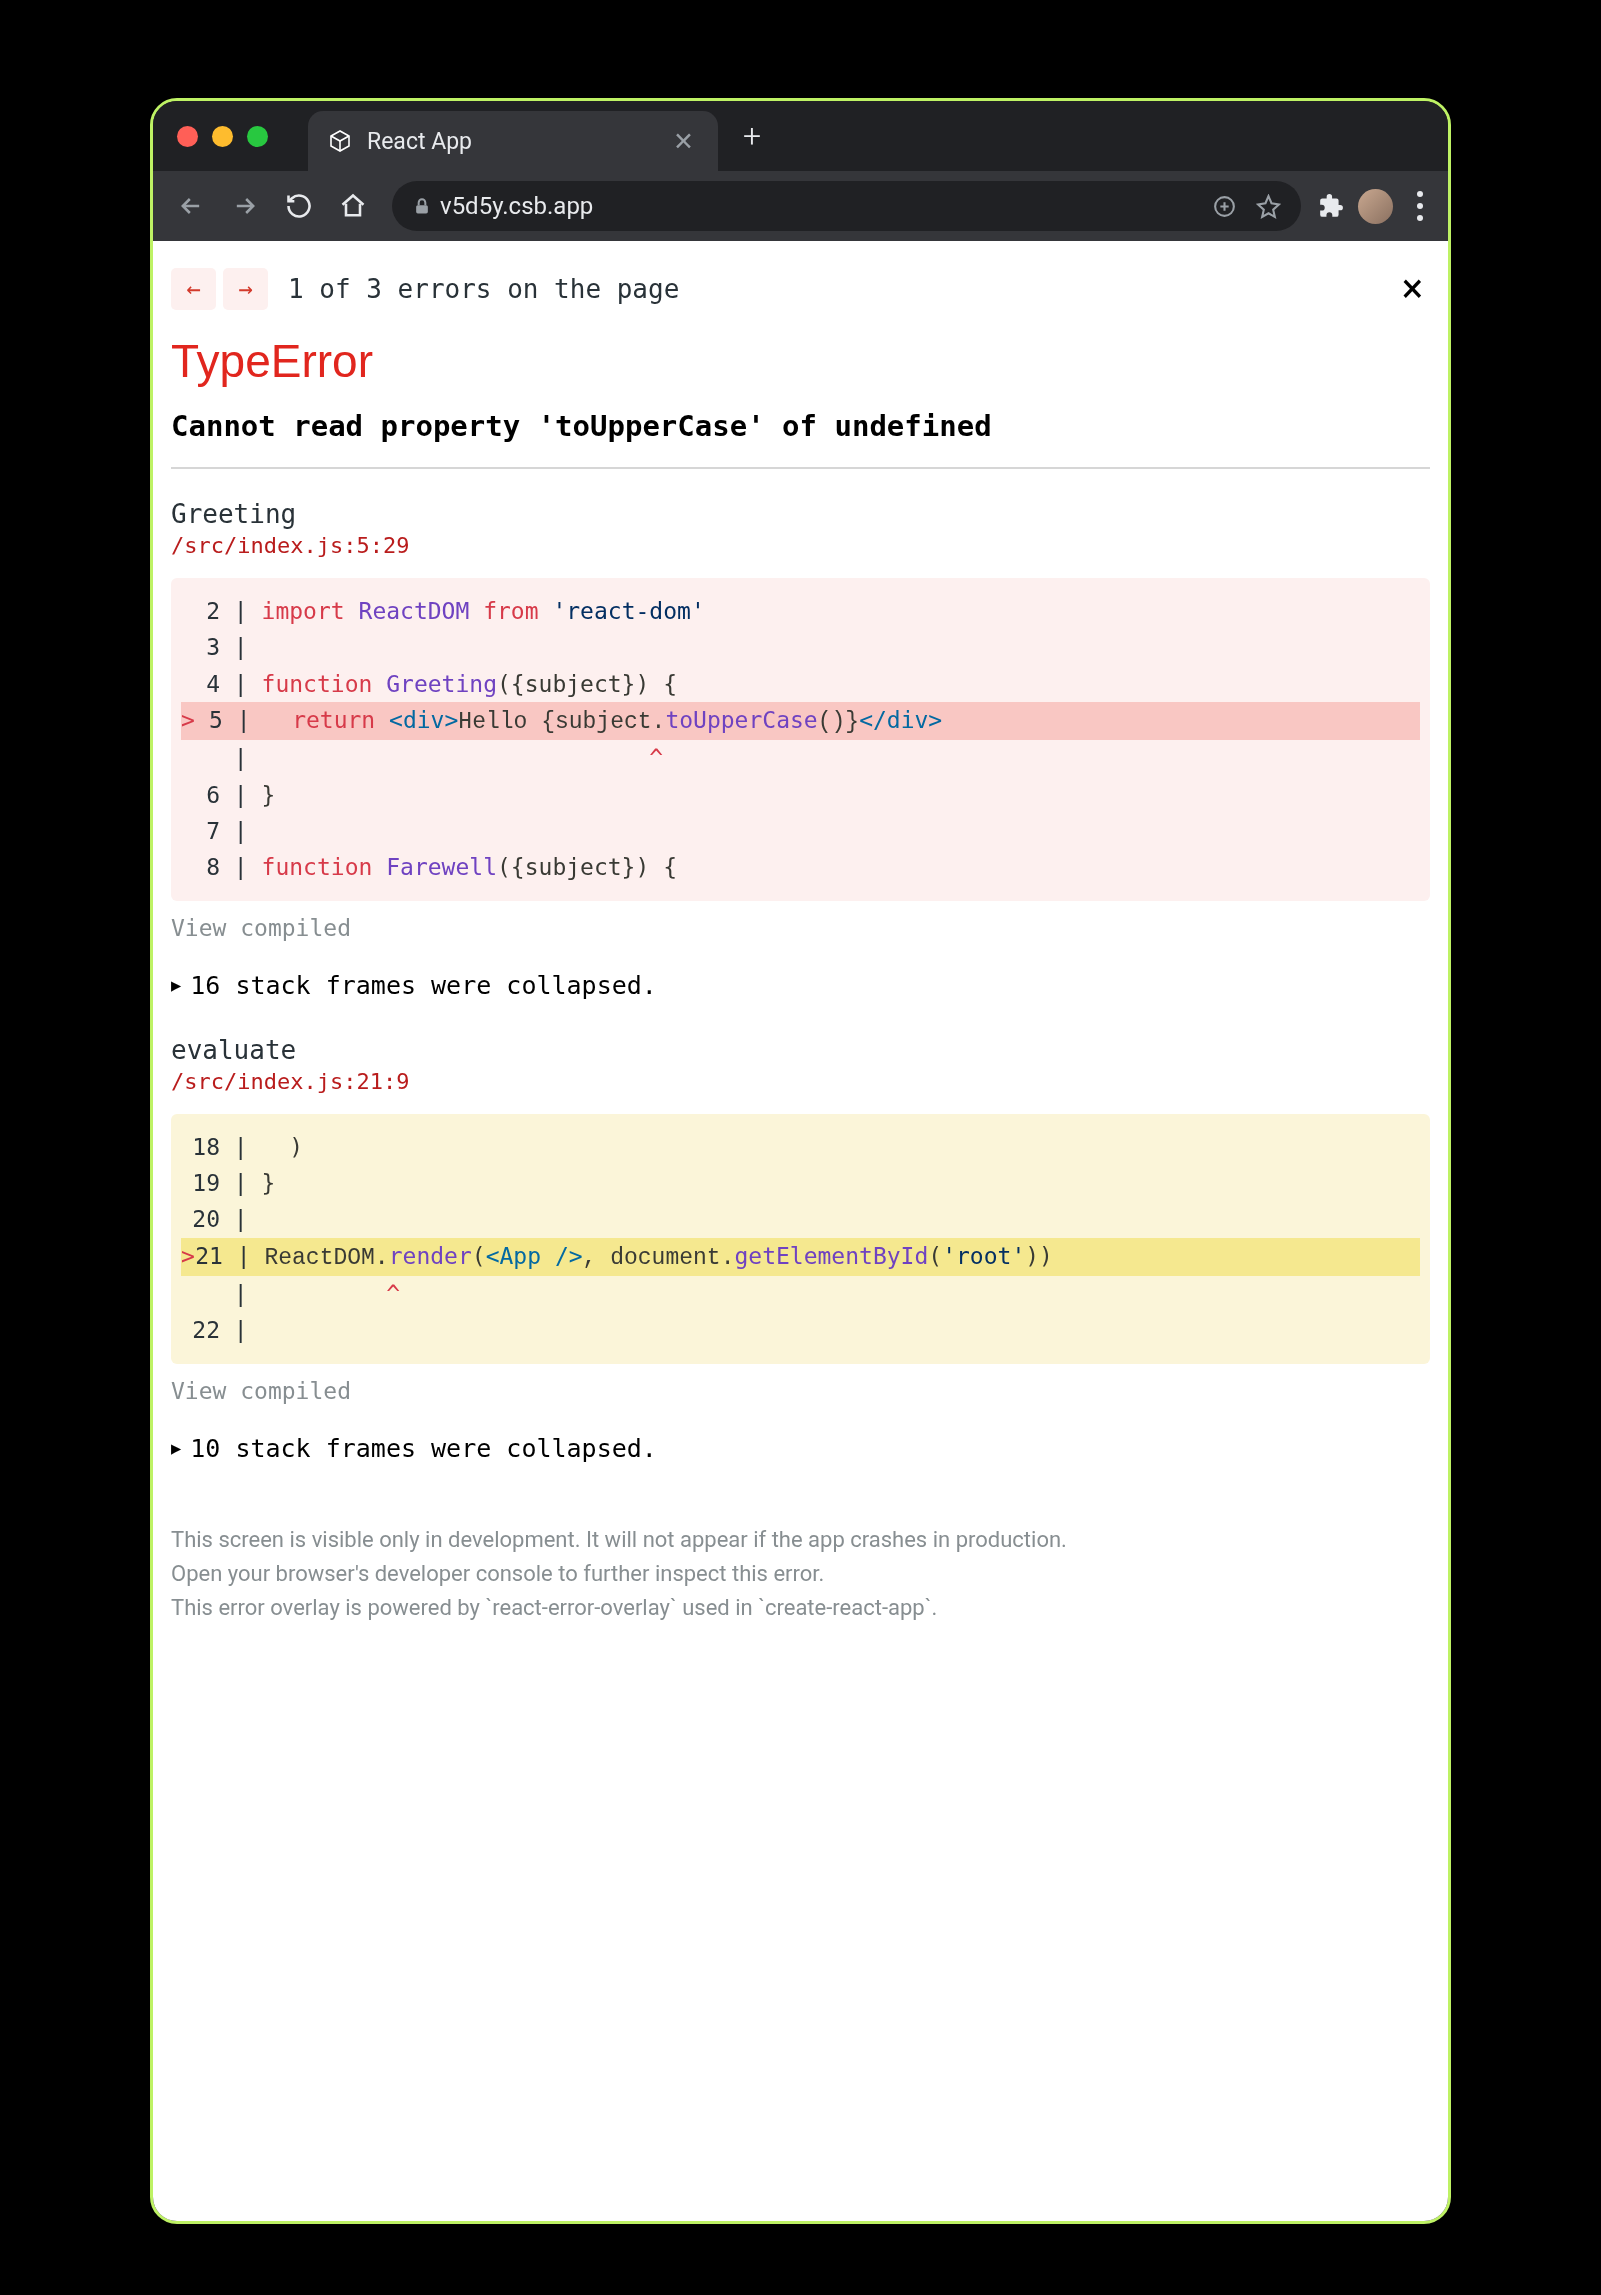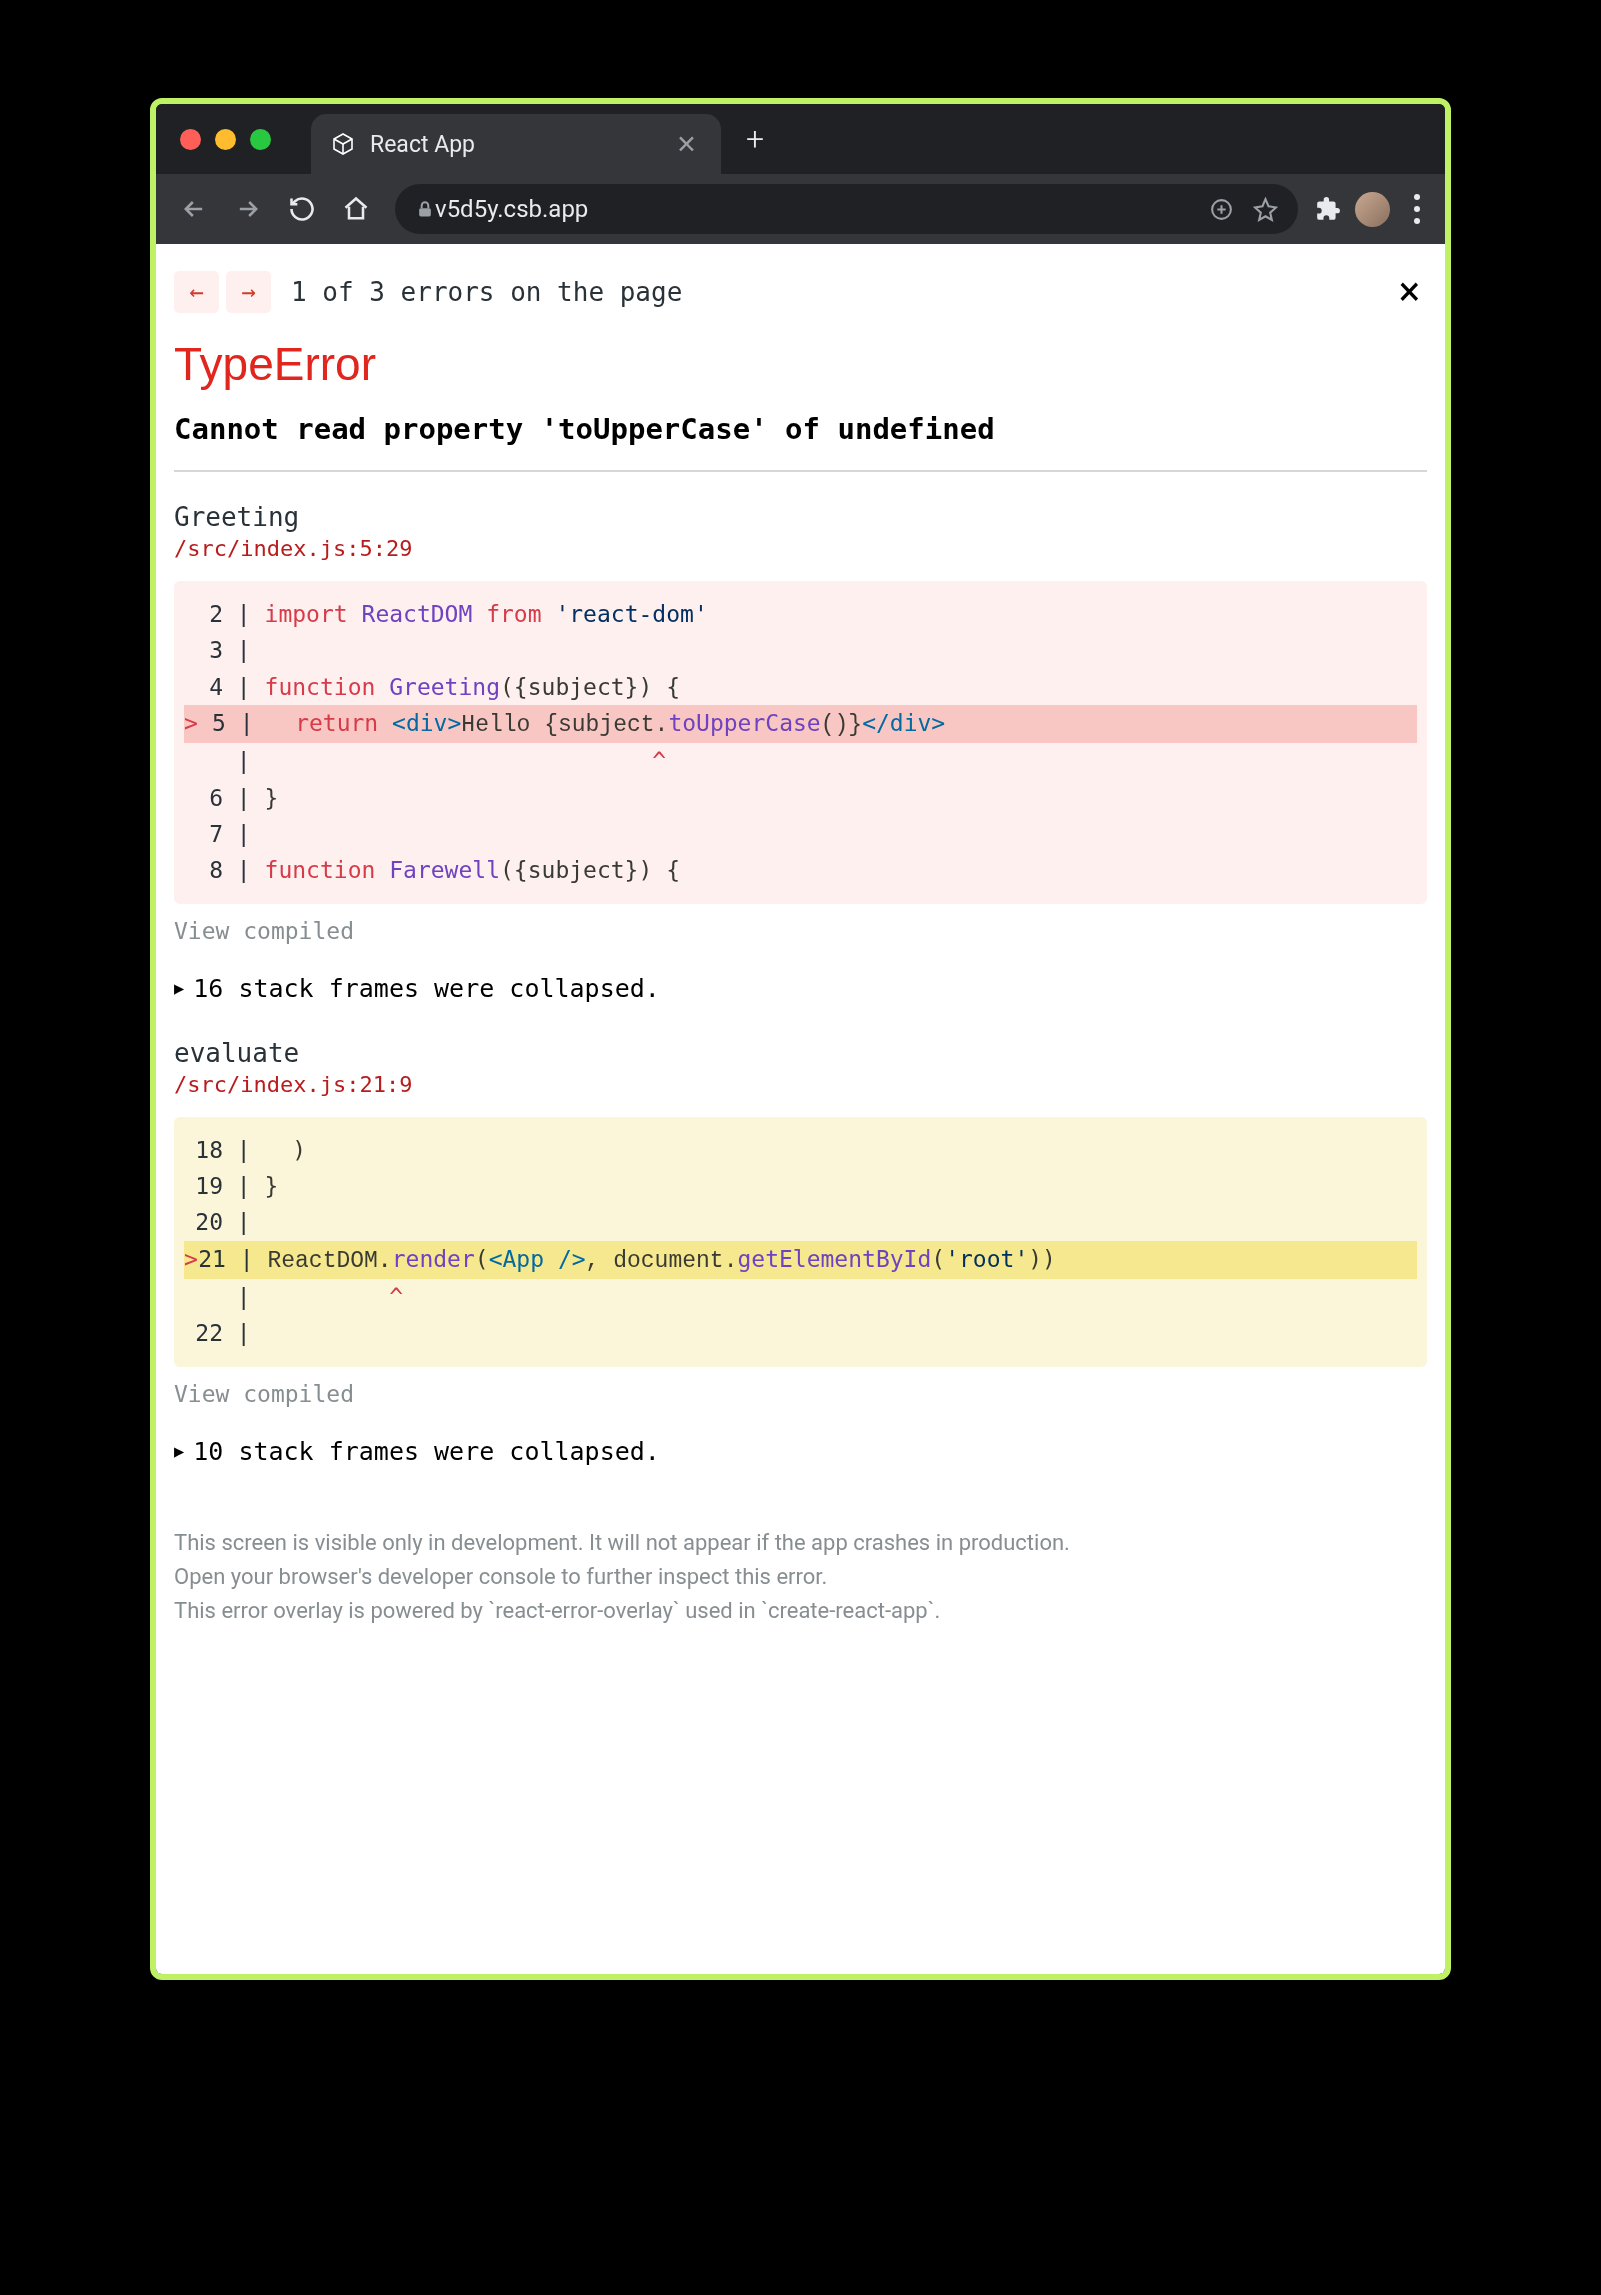--- a/index.html
+++ b/index.html
@@ -3,26 +3,26 @@
 <meta charset="utf-8">
 <style>
   * { box-sizing: border-box; margin: 0; padding: 0; }
   html, body { width: 1602px; height: 2295px; background: #000; font-family: -apple-system, BlinkMacSystemFont, "Segoe UI", Roboto, sans-serif; }
   
   .window {
     position: absolute;
     top: 98px;
     left: 150px;
     width: 1301px;
-    height: 1882px;
+    height: 2126px;
     background: #292a2d;
-    border-radius: 12px;
+    border-radius: 27px;
     overflow: hidden;
     box-shadow: 0 30px 90px rgba(0,0,0,0.6);
-    border: 6px solid #bef264;
+    border: 3px solid #bef264;
   }
   
   
   .titlebar {
     height: 70px;
     background: #202124;
     display: flex;
     align-items: center;
     padding-left: 24px;
   }
@@ -70,21 +70,21 @@
   .nav-btn svg { width: 28px; height: 28px; }
   
   .omnibox {
     flex: 1;
     height: 50px;
     background: #202124;
     border-radius: 28px;
     display: flex;
     align-items: center;
     padding: 0 20px;
-    gap: 0;
+    gap: 8px;
     margin: 0 8px;
   }
   .lock-icon { color: #9aa0a6; }
   .lock-icon svg { width: 20px; height: 20px; display:block;}
   .url { color: #e8eaed; font-size: 24px; }
   .omnibox-spacer { flex: 1; }
   .omnibox-right { display: flex; gap: 19px; align-items:center; }
   .omnibox-right svg { width: 25px; height: 25px; color: #9aa0a6; display:block;}
   
   .ext-icon svg { width: 26px; height: 26px; color: #e8eaed; display:block;}

